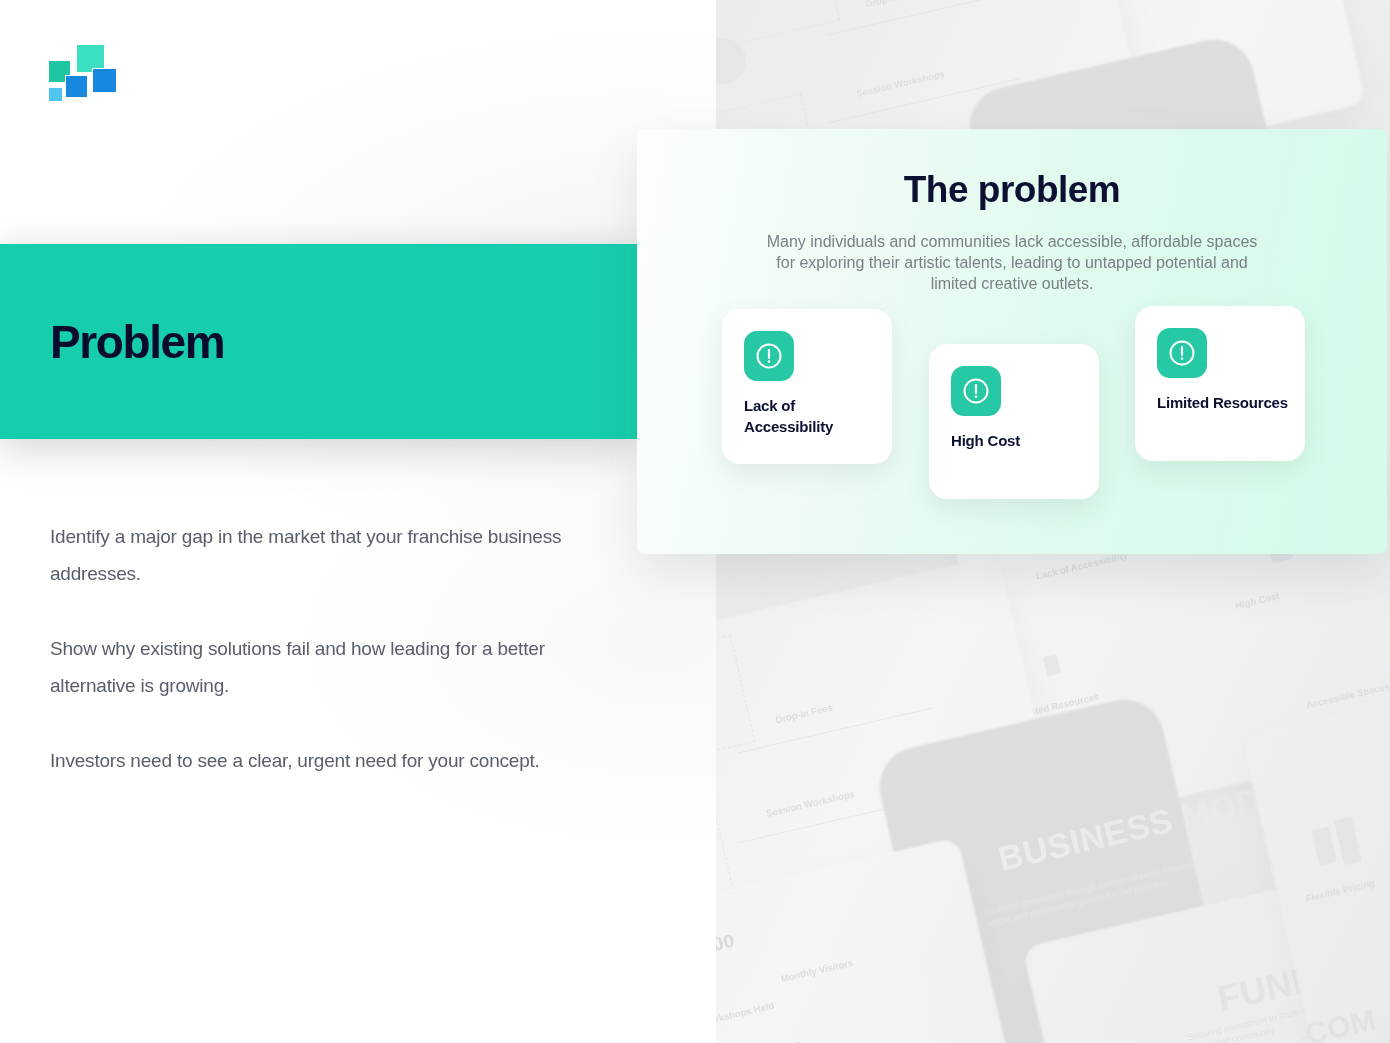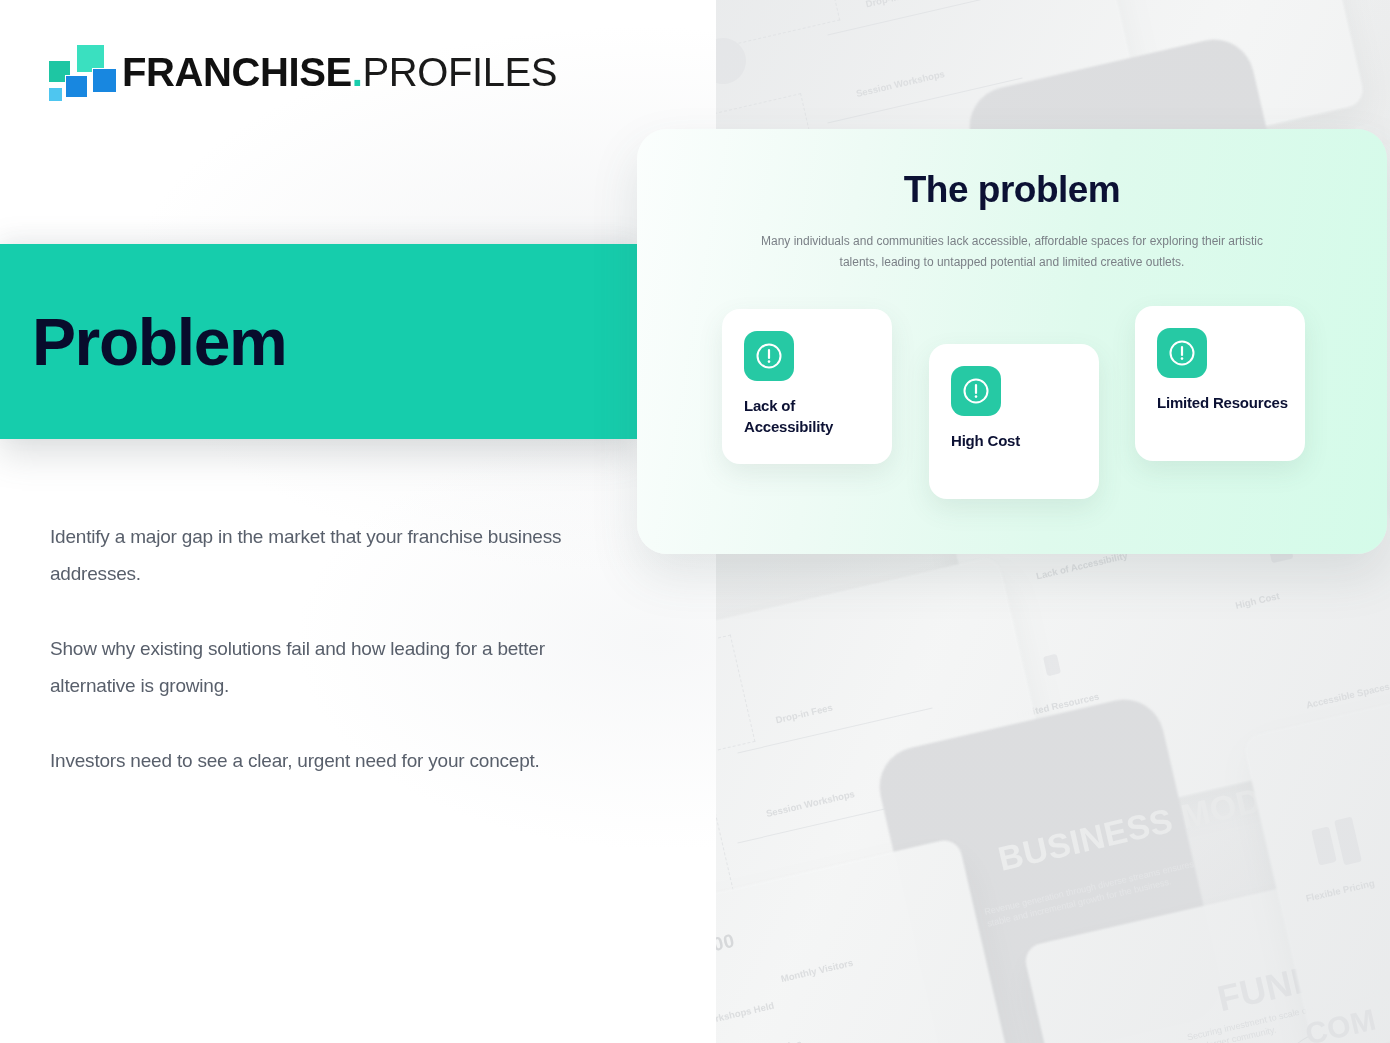--- a/index.html
+++ b/index.html
@@ -164,24 +164,24 @@
     position: absolute;
     left: 0;
     top: 244px;
     width: 637px;
     height: 195px;
     background: #16cdac;
     box-shadow: 0 16px 34px rgba(90,100,105,0.20), 0 -8px 22px rgba(120,128,135,0.10);
   }
   .title-band h1 {
     position: absolute;
-    left: 32px;
+    left: 50px;
     top: 50%;
     transform: translateY(-50%);
-    font-size: 66px;
+    font-size: 46px;
     font-weight: 700;
     letter-spacing: -1.4px;
     color: #080c2c;
     line-height: 1;
   }
 
   .body-copy {
     position: absolute;
     left: 50px;
     top: 518px;
@@ -196,21 +196,21 @@
   }
   .body-copy p:last-child { margin-bottom: 0; }
 
   
   .problem-card {
     position: absolute;
     left: 637px;
     top: 129px;
     width: 750px;
     height: 425px;
-    border-radius: 30px;
+    border-radius: 8px;
     background: linear-gradient(100deg, #fbfefd 0%, #eefbf5 28%, #dffaed 58%, #d4fbe9 100%);
     box-shadow: 0 22px 48px rgba(70,90,95,0.13);
     z-index: 20;
     overflow: hidden;
   }
 
   .pc-title {
     position: absolute;
     left: 0; right: 0;
     top: 40px;
@@ -220,21 +220,21 @@
     letter-spacing: -0.5px;
     color: #0c1134;
   }
   .pc-sub {
     position: absolute;
     left: 50%;
     transform: translateX(-50%);
     top: 102px;
     width: 510px;
     text-align: center;
-    font-size: 12px;
+    font-size: 16px;
     line-height: 21px;
     color: #7b8087;
   }
 
   .pc-cards {
     position: absolute;
     left: 0; right: 0;
     top: 180px;
     height: 240px;
   }
@@ -343,23 +343,20 @@
     <div class="left-sheen"></div>
 
     <div class="logo">
       <div class="logo-mark">
         <i class="sq1"></i>
           <i class="sq2"></i>
           <i class="sq3"></i>
           <i class="sq4"></i>
           <i class="sq5"></i>
       </div>
-      <div class="logo-text">
-        <span class="bold">FRANCHISE</span><span class="dot">.</span><span class="light">PROFILES</span>
-      </div>
     </div>
 
     <div class="title-band">
       <h1>Problem</h1>
     </div>
 
     <div class="body-copy">
       <p>Identify a major gap in the market that your franchise business addresses.</p>
       <p>Show why existing solutions fail and how leading for a better alternative is growing.</p>
       <p>Investors need to see a clear, urgent need for your concept.</p>

